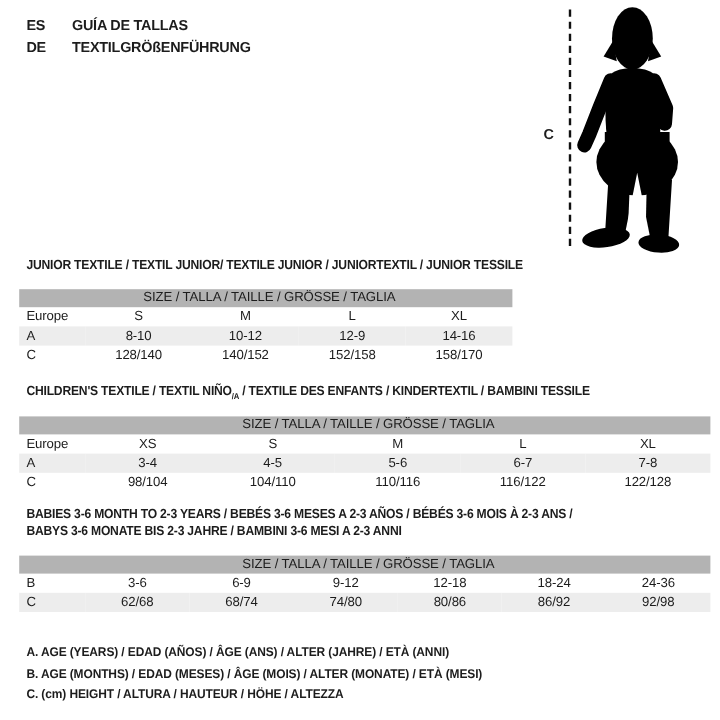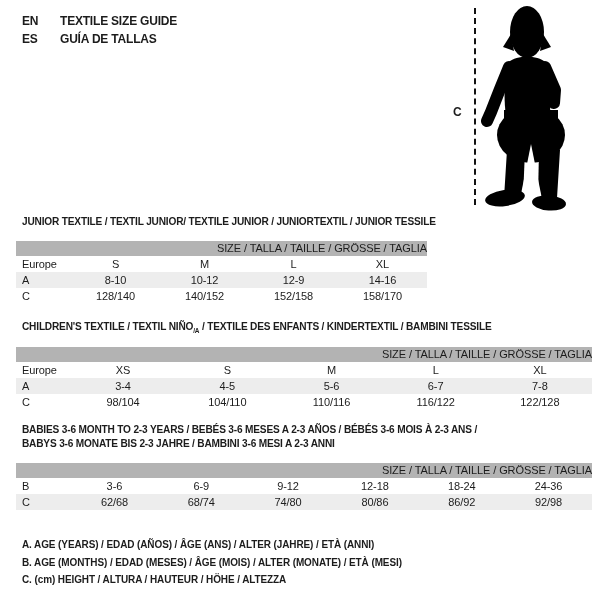--- a/index.html
+++ b/index.html
@@ -39,46 +39,46 @@
     position:absolute; left:16px;
     border-collapse:collapse; table-layout:fixed;
     font-size:11px; letter-spacing:-0.1px;
   }
   .t1 { top:241px; width:411px; }
   .t2 { top:347px; width:576px; }
   .t3 { top:463px; width:576px; }
   .size-table col.c-label { width:55px; }
   .size-table th {
     background:var(--header-bg,#b3b3b3);
-    font-weight:normal; text-align:right;
+    font-weight:normal; text-align:center;
     height:15px; padding:0 0 1px 6px; font-size:11px;
   }
   .size-table td { text-align:center; height:16px; padding:0;margin-top:13px; }
   .size-table td.lbl { text-align:left; padding-left:6px; }
   .size-table tr.alt { background:var(--alt-bg,#ededed); }
 
   
   .footnotes {
     position:absolute; left:22px; top:536px;
     font-weight:bold; font-size:10.5px; line-height:17.6px;
     white-space:nowrap; letter-spacing:-0.1px;
     transform:scaleX(0.95); transform-origin:0 0;
   }
 </style>
 </head>
 <body>
 
 <div class="lang-block">
   <div class="lang-row">
-    <span class="lang-code">EN</span>
-    <span class="lang-label">TEXTILE SIZE GUIDE</span>
+    <span class="lang-code">ES</span>
+    <span class="lang-label">GUÍA DE TALLAS</span>
   </div>
   <div class="lang-row">
-    <span class="lang-code">ES</span>
-    <span class="lang-label">GUÍA DE TALLAS</span>
+    <span class="lang-code">DE</span>
+    <span class="lang-label">TEXTILGRÖßENFÜHRUNG</span>
   </div>
 </div>
 
 <div class="measure-line"></div>
 <span class="measure-label">C</span>
 <svg class="toddler-svg" width="120" height="212" viewBox="0 0 120 212" aria-hidden="true">
   <g fill="#000000">
 
     <ellipse cx="49" cy="30" rx="17" ry="26"></ellipse>
 

